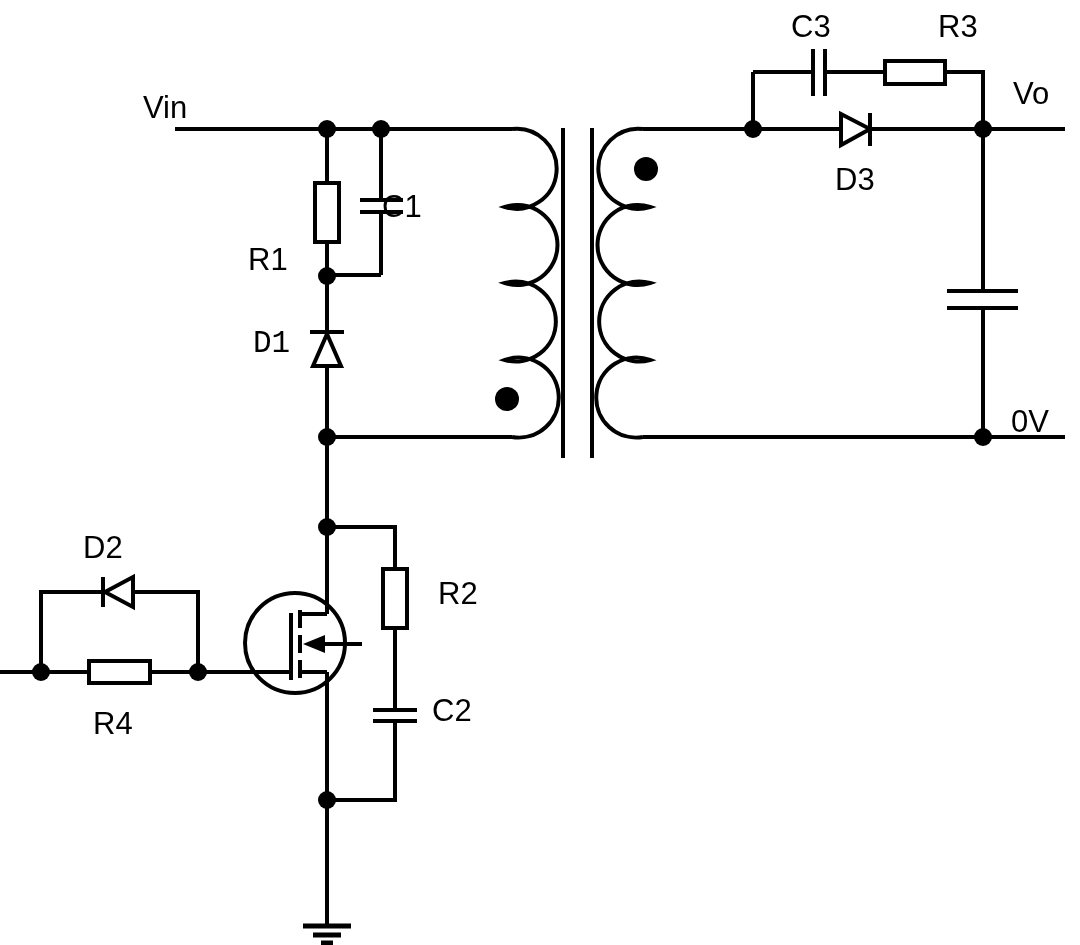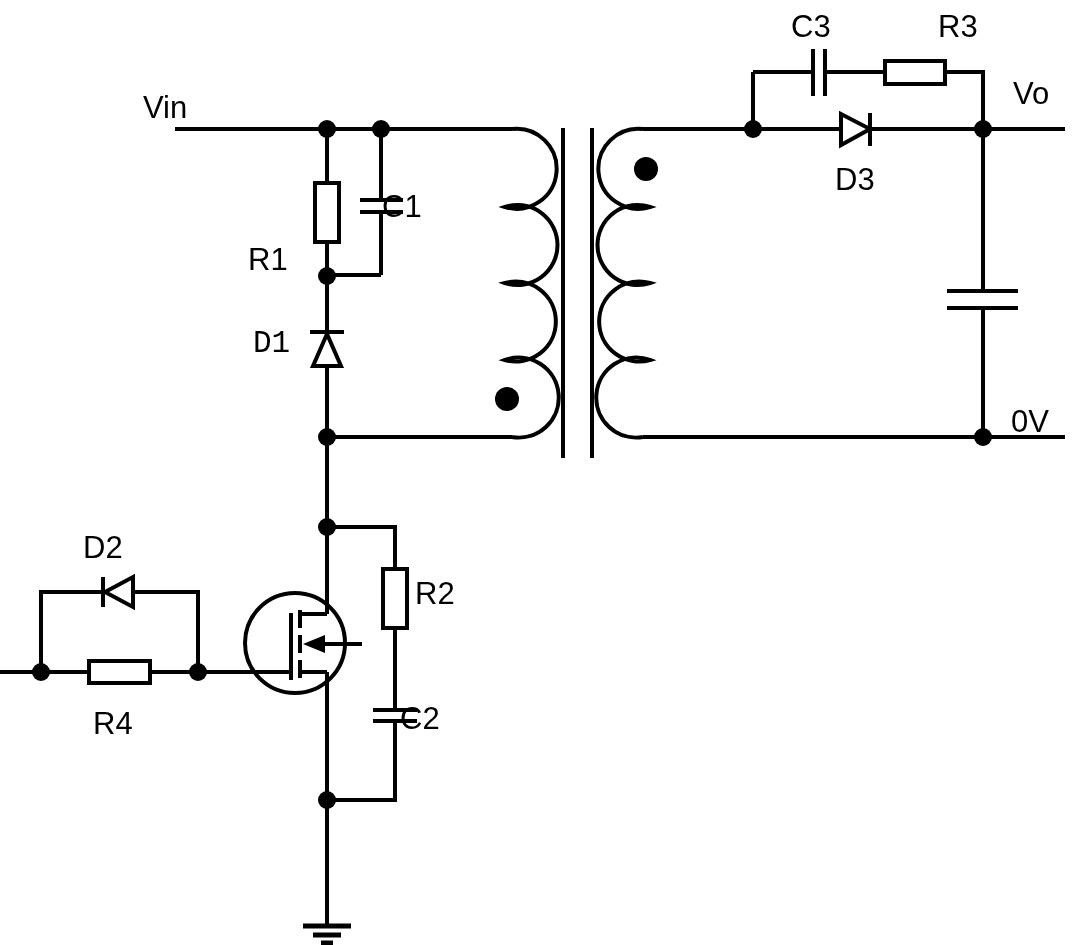--- a/index.html
+++ b/index.html
@@ -129,21 +129,21 @@
       <circle class="solid" cx="983" cy="437" r="9"></circle>
     </g>
   </svg>
 
   <div class="lbl" style="left:143px;top:92px;">Vin</div>
   <div class="lbl" style="left:248px;top:196px;margin-top:48px;">R1</div>
   <div class="lbl" style="left:382px;top:191px;">C1</div>
   <div class="lbl" style="left:253px;top:328px;font-family:Liberation Mono, monospace;">D1</div>
   <div class="lbl" style="left:83px;top:532px;">D2</div>
   <div class="lbl" style="left:93px;top:683px;margin-top:25px;">R4</div>
-  <div class="lbl" style="left:415px;top:578px;">R2</div>
-  <div class="lbl" style="left:400px;top:695px;margin-top:8px;">C2</div>
+  <div class="lbl" style="left:438px;top:578px;">R2</div>
+  <div class="lbl" style="left:432px;top:695px;">C2</div>
   <div class="lbl" style="left:791px;top:11px;">C3</div>
   <div class="lbl" style="left:938px;top:11px;">R3</div>
   <div class="lbl" style="left:835px;top:148px;margin-top:16px;">D3</div>
   <div class="lbl" style="left:1013px;top:78px;">Vo</div>
   <div class="lbl" style="left:1011px;top:382px;margin-top:24px;">0V</div>
 
 </div>
 
 </body></html>

